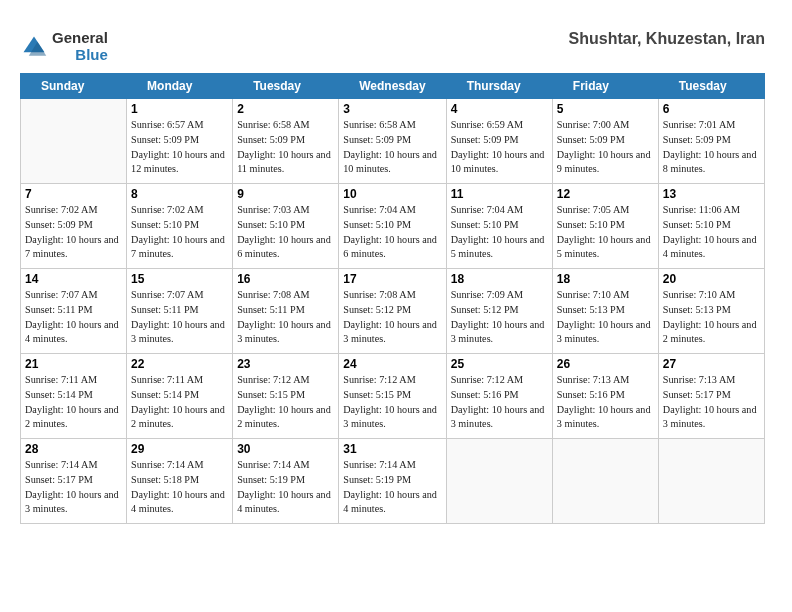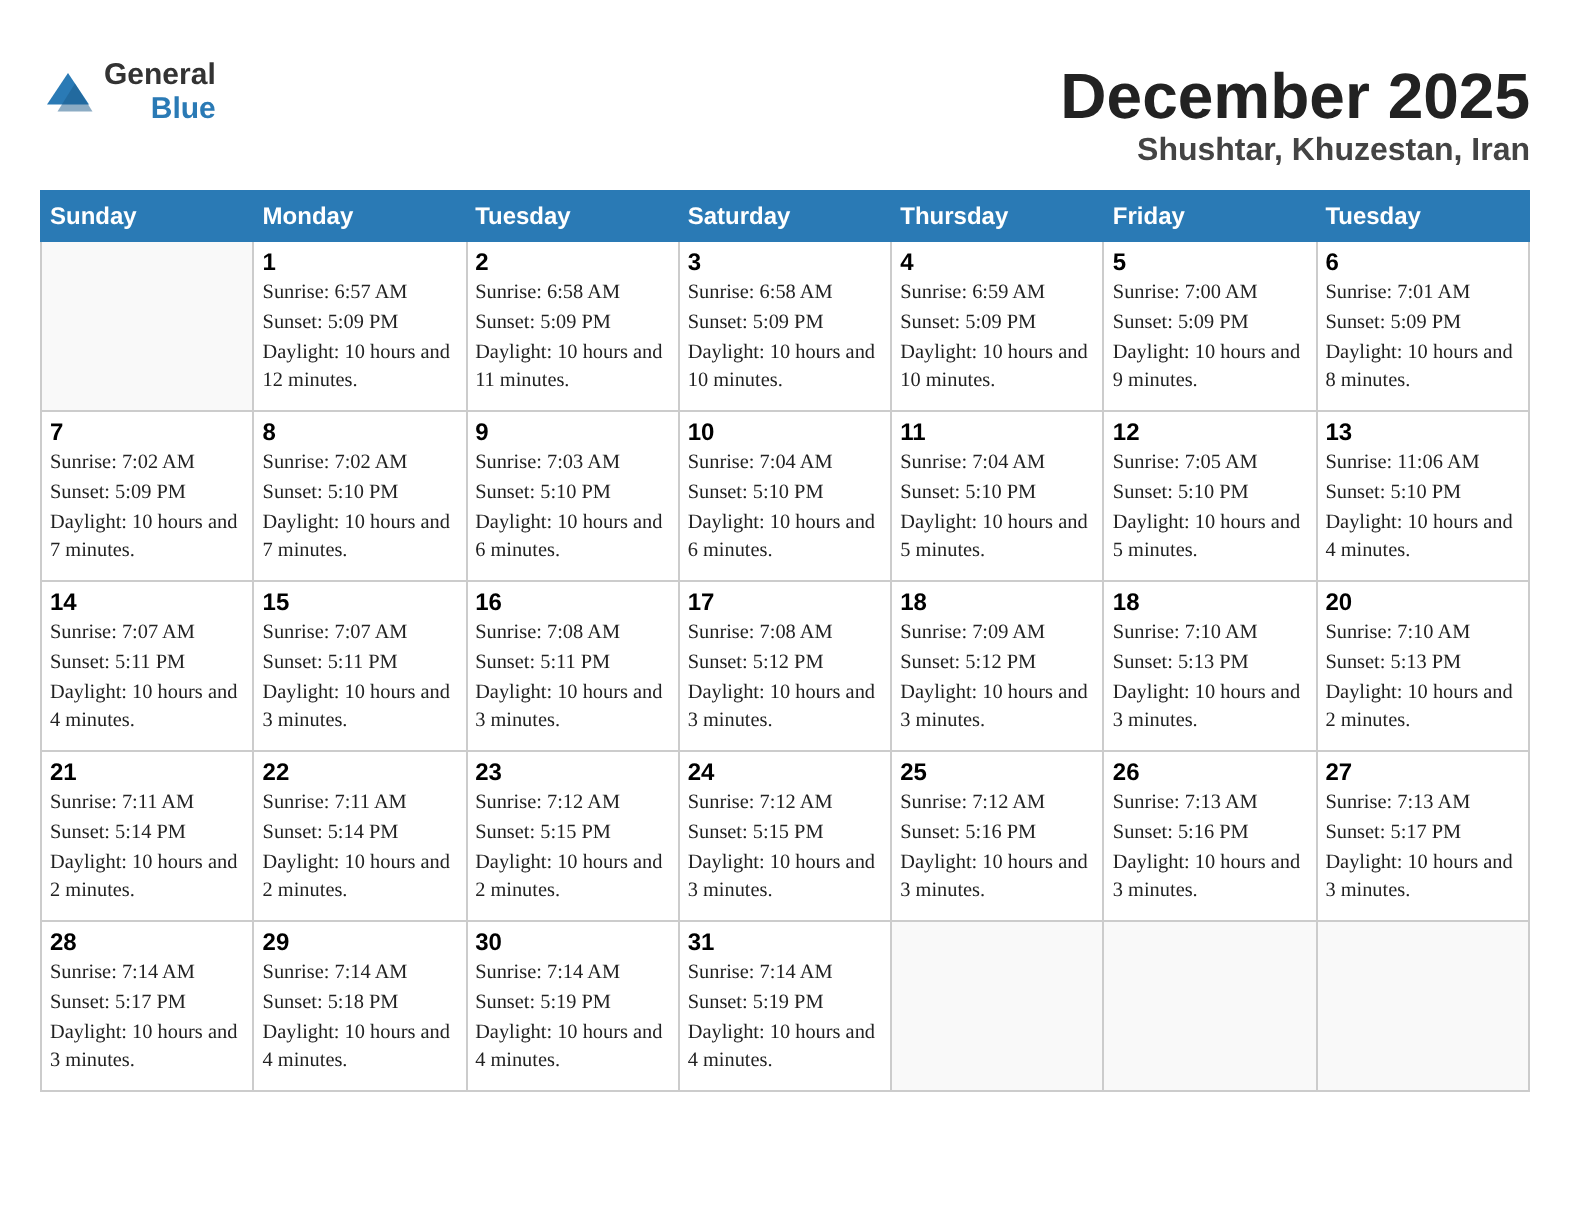--- a/index.html
+++ b/index.html
@@ -55,21 +55,21 @@
       color: #444;
     }
     .calendar {
       width: 100%;
       border-collapse: collapse;
       font-size: 11px;
     }
     .calendar th {
       background: #2a7ab5;
       color: #fff;
-      padding: 5px 4px;
+      padding: 5px 20px;
       text-align: left;
       font-size: 12px;
       font-weight: bold;
       border: 1px solid #2a7ab5;
     }
     .calendar td {
       border: 1px solid #ccc;
       vertical-align: top;
       padding: 3px 4px;
       height: 85px;
@@ -104,32 +104,31 @@
       <svg class="logo-icon" viewBox="0 0 32 32">
         <polygon points="16,4 28,22 4,22" fill="#2a7ab5"></polygon>
         <polygon points="20,10 30,26 10,26" fill="#1a5a8a" opacity="0.5"></polygon>
       </svg>
       <div class="logo-text">
         <span class="logo-general">General</span>
         <span class="logo-blue">Blue</span>
       </div>
     </div>
     <div class="title-block">
-      <h1>December 2025</h1>
       <h2>Shushtar, Khuzestan, Iran</h2>
     </div>
   </div>
 
   <table class="calendar">
     <thead>
       <tr>
         <th>Sunday</th>
         <th>Monday</th>
         <th>Tuesday</th>
-        <th>Saturday</th>
+        <th>Wednesday</th>
         <th>Thursday</th>
         <th>Friday</th>
         <th>Tuesday</th>
       </tr>
     </thead>
     <tbody id="calendar-body">
     <tr class="week-row">
           <td class="empty"></td>
           <td>
             <span class="day-num">1</span>

